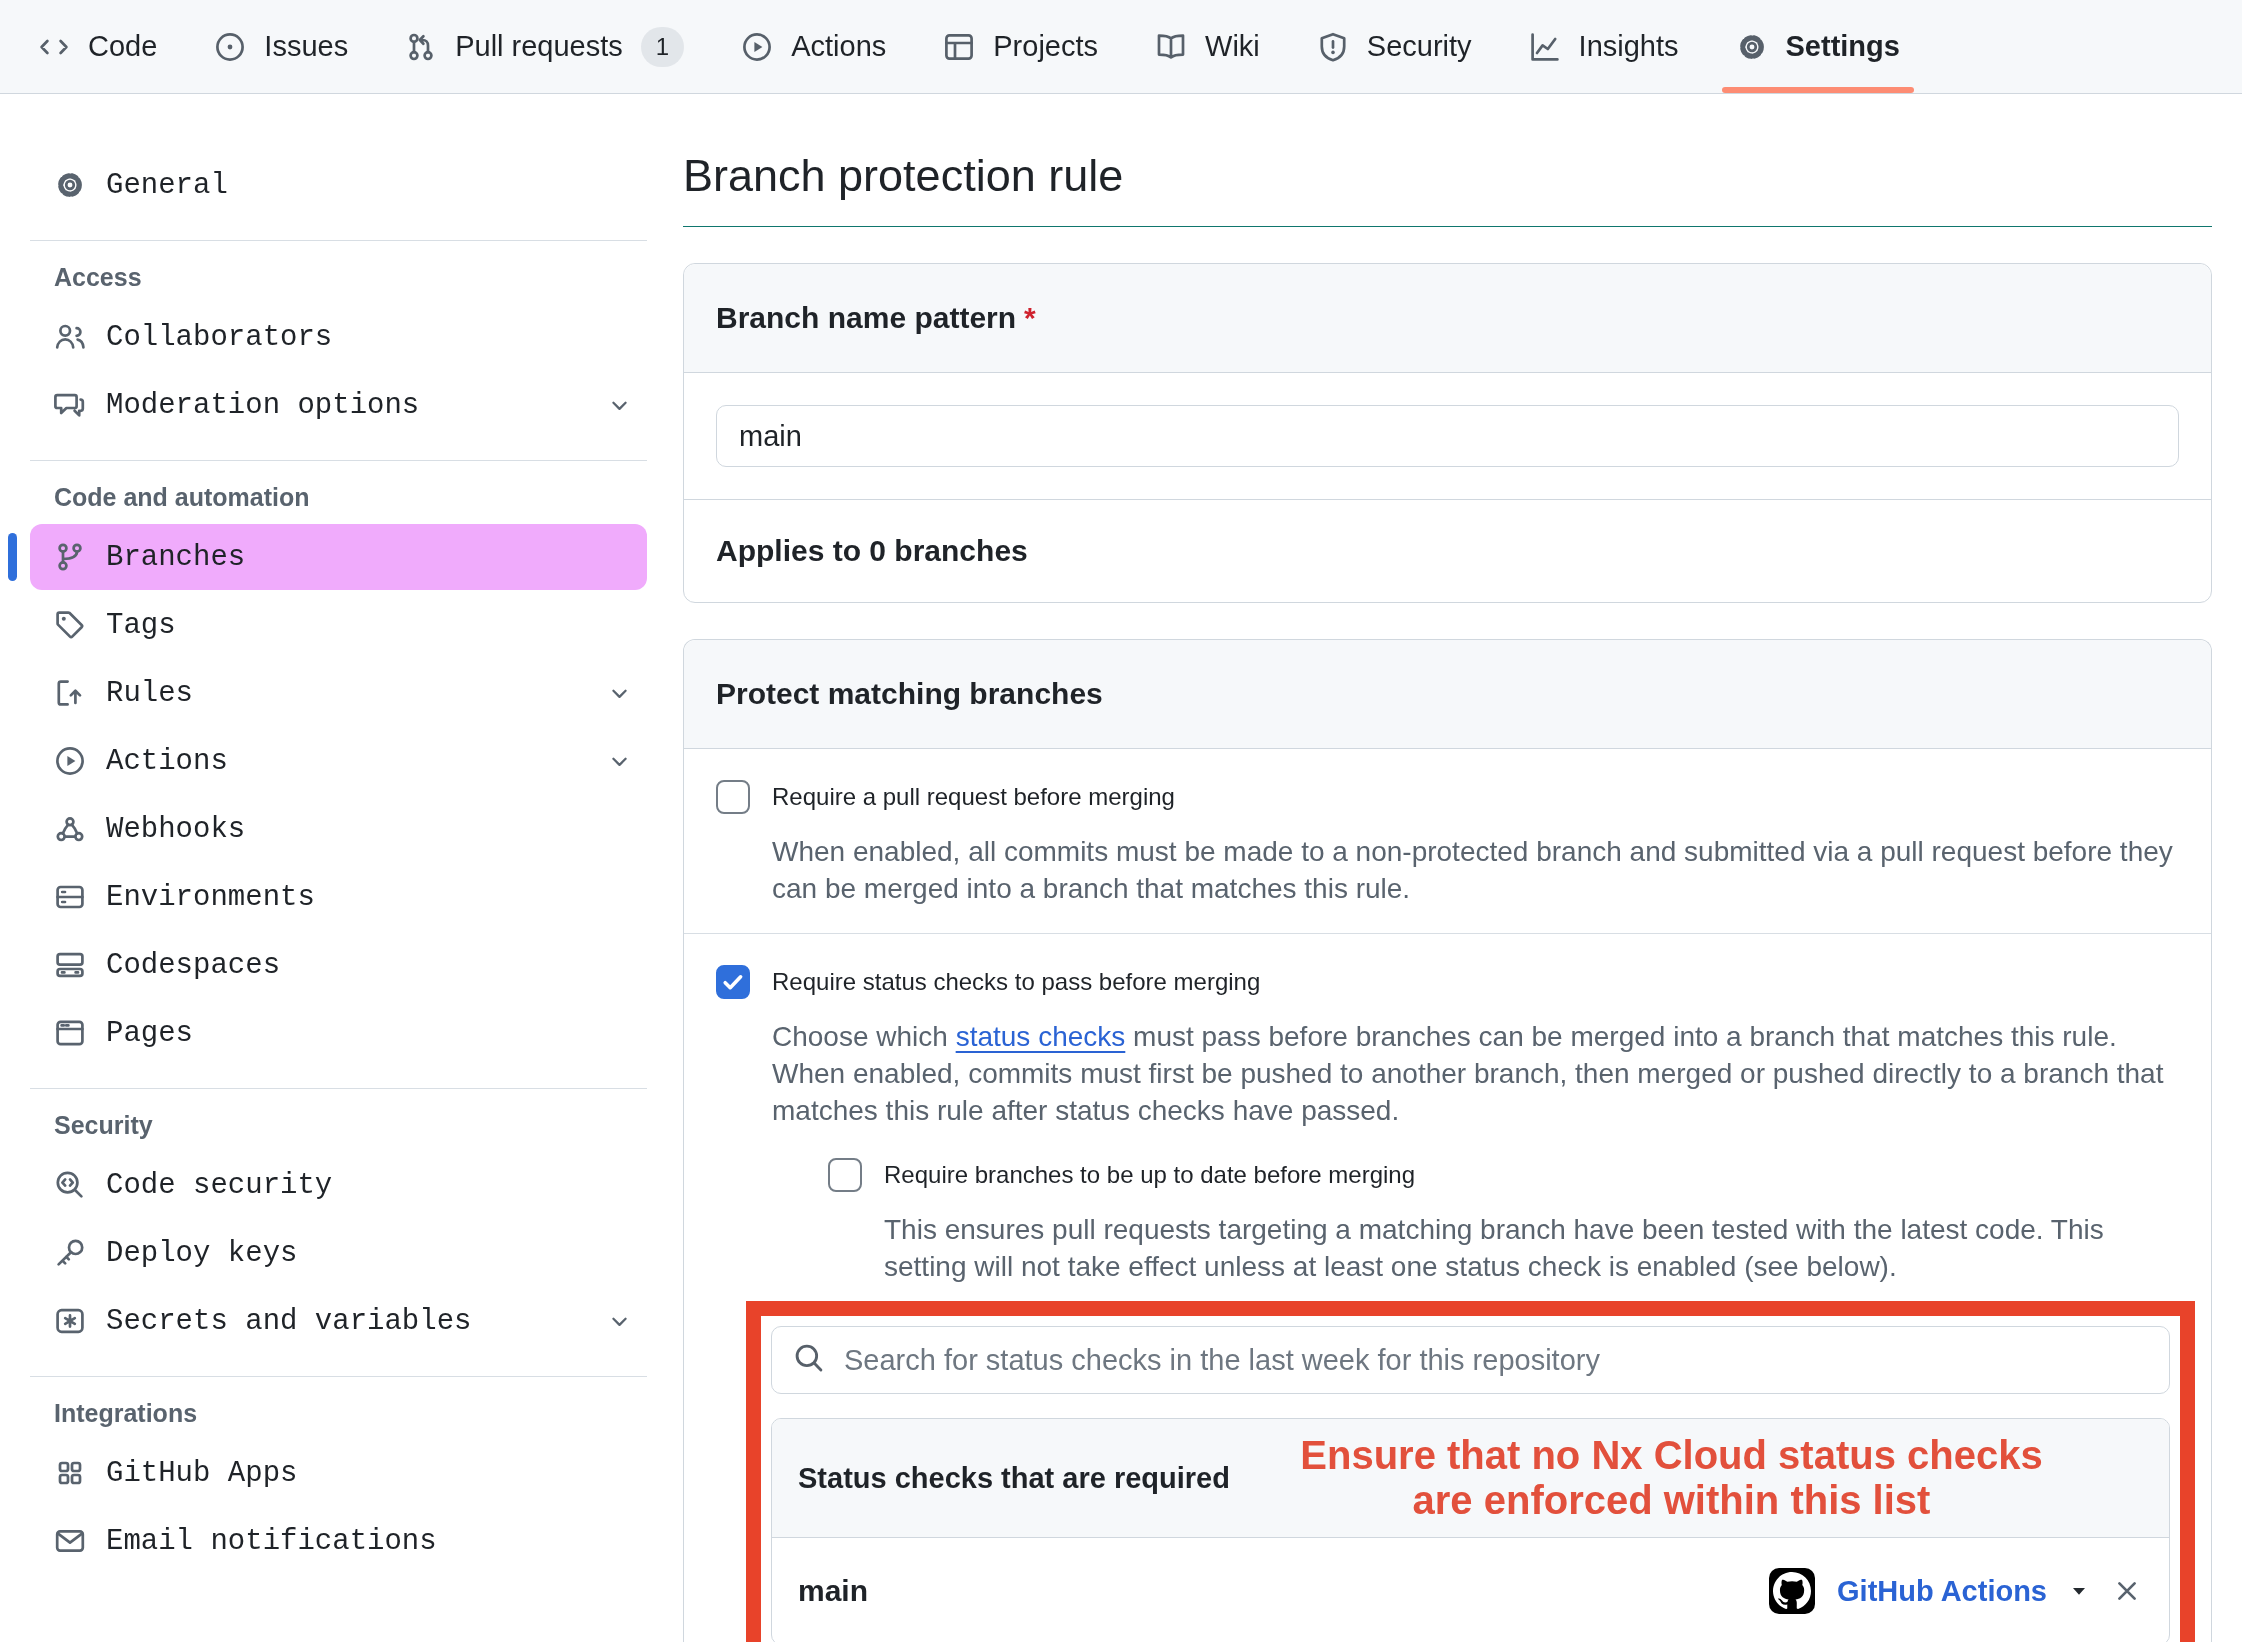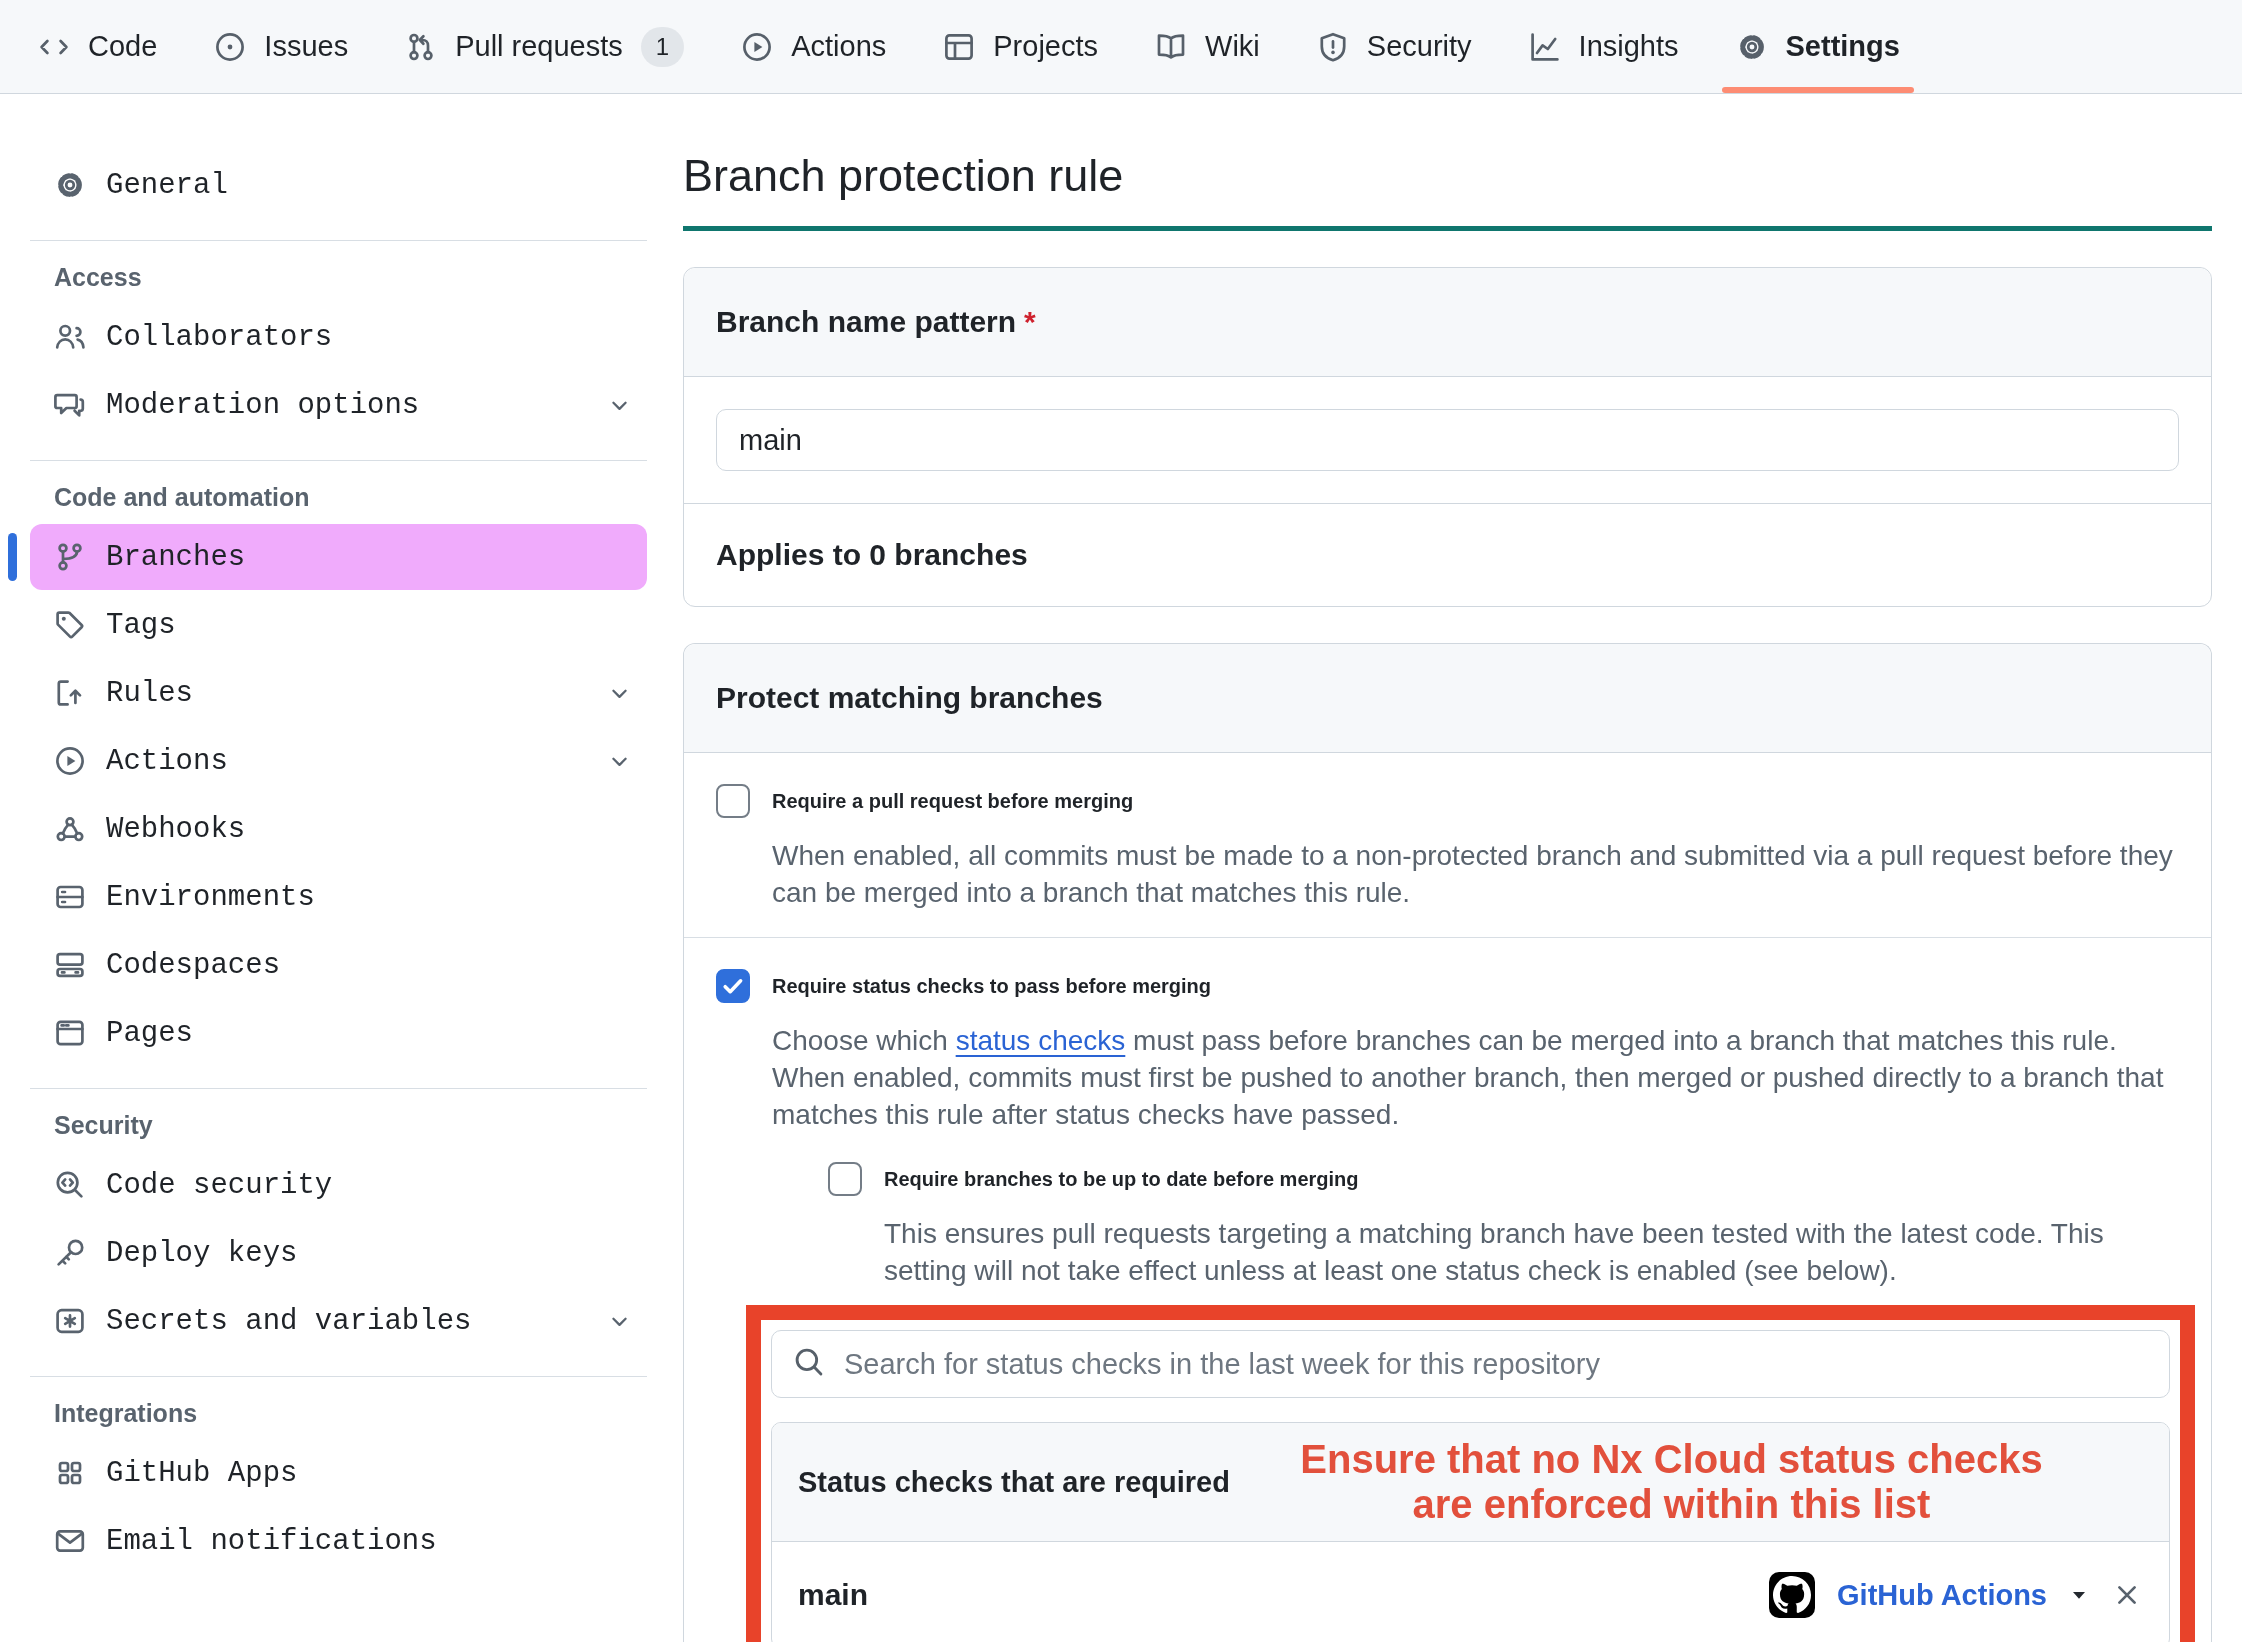--- a/index.html
+++ b/index.html
@@ -30,40 +30,40 @@
   .side-item .ic { width:32px; height:32px; color:#59636e; flex:none; }
   .side-item.active { background:#f0abfc; }
   .side-item.active::before { content:""; position:absolute; left:-22px; top:9px;
     width:9px; height:48px; border-radius:6px; background:#2f6fdb; }
   .side-chevron { margin-left:auto; width:27px; height:27px; color:#59636e; }
   .side-divider { border:0; border-top:1px solid #d8dee4; margin:22px 0; }
   .side-title { font-size:25px; font-weight:700; color:#59636e; margin:12px 0 12px 24px; }
 
   
   .page-title { font-size:45px; font-weight:500; padding-bottom:24px;
-    border-bottom:5px solid #0f766e; }
+    border-bottom:1px solid #0f766e; }
   .card { border:1px solid #d0d7de; border-radius:12px; margin-top:36px; background:#fff; }
   .card-header { background:#f6f8fa; border-bottom:1px solid #d0d7de;
     border-radius:12px 12px 0 0; padding:37px 32px; font-size:30px; font-weight:700; }
   .req { color:#cf222e; margin-left:8px; font-weight:700; }
   .card-body { padding:32px; }
   .text-input { width:100%; height:62px; border:1px solid #d0d7de; border-radius:10px;
     font-size:29px; color:#1f2328; padding:0 22px; font-family:inherit; background:#fff; }
   .card-footer { border-top:1px solid #d0d7de; padding:34px 32px; font-size:30px; font-weight:700; }
 
   .card2 { border-bottom:0; border-radius:12px 12px 0 0; }
   .rule { padding:28px 32px 26px; }
   .rule + .rule { border-top:1px solid #d8dee4; }
   .rule-row { display:flex; gap:22px; align-items:flex-start; }
   .checkbox { width:34px; height:34px; border:2px solid #747d87; border-radius:8px;
     margin-top:3px; flex:none; background:#fff; cursor:pointer; }
   .checkbox.checked { background:#2f6fdb; border-color:#2f6fdb; display:flex;
     align-items:center; justify-content:center; }
   .checkbox.checked svg { width:26px; height:26px; }
-  .rule-label { font-size:20px; font-weight:700; line-height:40px; cursor:pointer; }
+  .rule-label { font-size:24px; font-weight:400; line-height:40px; cursor:pointer; }
   .rule-desc { font-size:28px; color:#59636e; line-height:37px; margin-top:16px; max-width:1465px; }
   .inline-link { color:#2a63d4; text-decoration:underline; text-underline-offset:5px; cursor:pointer; }
   .sub-rule { margin:26px 0 0 56px; }
 
   .redbox { border:15px solid #e8432a; margin:16px -16px 0 30px; padding:10px; }
   .searchwrap { position:relative; }
   .search-input { width:100%; height:68px; border:1px solid #d0d7de; border-radius:10px;
     font-size:29px; padding:0 20px 0 72px; font-family:inherit; color:#1f2328; }
   .search-input::placeholder { color:#6e7781; }
   .search-ic { position:absolute; left:21px; top:15px; width:34px; height:34px; color:#57606a; }

